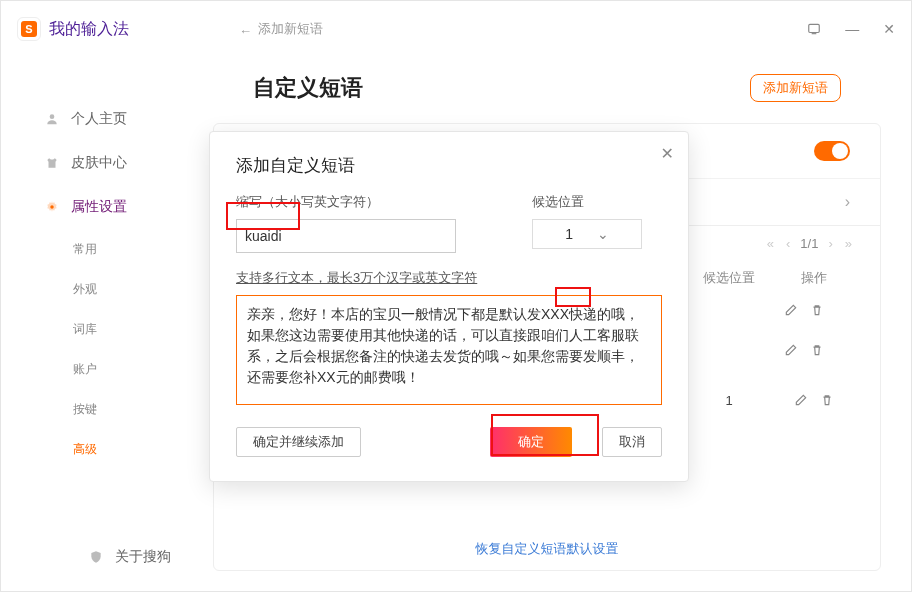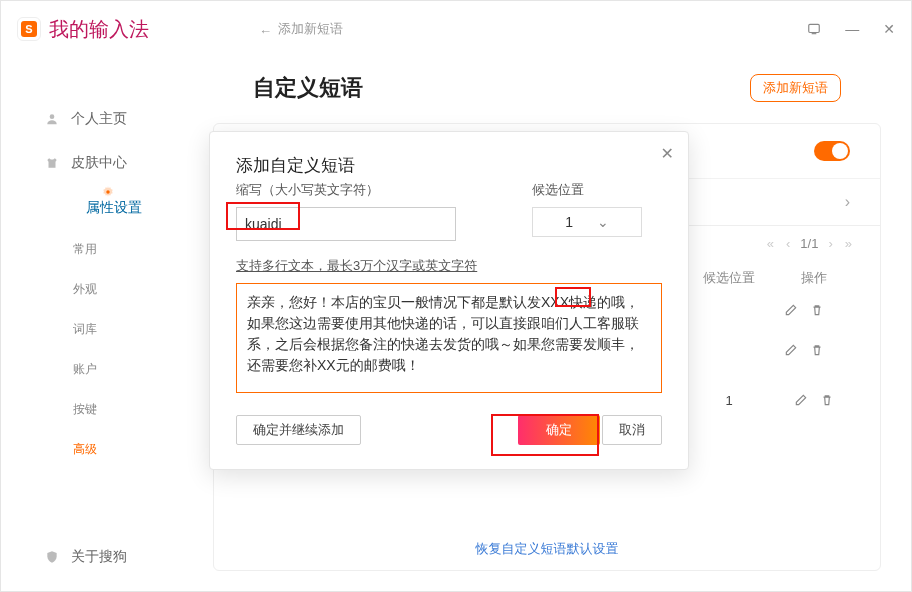--- a/index.html
+++ b/index.html
@@ -1,34 +1,34 @@
 <!DOCTYPE html>
 <html><head>
 <meta charset="utf-8">
 <style>
   * { box-sizing: border-box; margin: 0; padding: 0; font-family: "Microsoft YaHei", Arial, sans-serif; }
   body { background: #fff; width: 912px; height: 592px; overflow: hidden; position: relative; border: 1px solid #e5e5e5; }
 
   .titlebar { display: flex; align-items: center; height: 56px; padding: 0 16px; }
   .titlebar .logo { width: 24px; height: 24px; background: #fff; border-radius: 6px; display: flex; align-items: center; justify-content: center; margin-right: 8px; border: 1px solid #eee; }
   .titlebar .logo-inner { width: 16px; height: 16px; background: #ff6a00; border-radius: 3px; color: #fff; font-size: 11px; font-weight: bold; display: flex; align-items: center; justify-content: center; }
-  .titlebar .app-title { font-size: 20px; color: #be185d; }
+  .titlebar .app-title { font-size: 16px; color: #4c1d95; }
   .titlebar .back { margin-left: 110px; color: #999; font-size: 13px; display: flex; align-items: center; cursor: pointer; }
   .titlebar .ctrls { margin-left: auto; display: flex; align-items: center; gap: 24px; color: #888; }
   .titlebar .ctrls span { cursor: pointer; font-size: 14px; display: inline-flex; }
 
   .layout { display: flex; height: calc(100% - 56px); }
   .sidebar { width: 182px; padding-top: 40px; position: relative; }
   .side-item { display: flex; align-items: center; height: 44px; padding-left: 44px; font-size: 14px; color: #666; cursor: pointer; }
   .side-item .ico { width: 16px; margin-right: 10px; color: #bbb; display: inline-flex; }
-  .side-item.active { color: #0369a1; flex-direction: column; }
+  .side-item.active { color: #701a75; }
   .side-item.active .ico { color: #ff6a00; }
   .side-sub { display: flex; align-items: center; height: 40px; padding-left: 72px; font-size: 12px; color: #888; cursor: pointer; }
   .side-sub.active { color: #ff6a00; }
-  .side-bottom { position: absolute; bottom: 12px; left: 0; right: 8px; }
+  .side-bottom { position: absolute; bottom: 12px; left: 0; right: 8px; padding-left: 44px; }
 
   .content { flex: 1; padding: 0 30px 20px 30px; position: relative; display: flex; flex-direction: column; }
   .page-header { display: flex; align-items: center; justify-content: space-between; padding: 16px 40px 20px 40px; }
   .page-header h1 { font-size: 22px; font-weight: 600; color: #222; }
   .add-btn { border: 1px solid #ff6a00; color: #ff6a00; background: #fff; padding: 4px 12px; border-radius: 8px; font-size: 13px; cursor: pointer; }
 
   .panel { border: 1px solid #eee; border-radius: 6px; background: #fff; flex: 1; display: flex; flex-direction: column; min-height: 0; }
   .panel-row1 { display: flex; align-items: center; height: 54px; padding: 0 30px; }
   .toggle { margin-left: auto; width: 36px; height: 20px; background: #ff6a00; border-radius: 10px; position: relative; cursor: pointer; }
   .toggle::after { content: ''; position: absolute; right: 2px; top: 2px; width: 16px; height: 16px; background: #fff; border-radius: 50%; }
@@ -53,30 +53,30 @@
 
   .restore { text-align: center; padding: 12px 0; }
   .restore a { color: #3b7bd6; font-size: 13px; text-decoration: none; cursor: pointer; }
 
   
   .ghost-ops { position: absolute; right: 56px; display: flex; gap: 12px; color: #888; }
   .ghost-ops span { cursor: pointer; }
 
   
   .modal { position: absolute; left: 208px; top: 130px; width: 480px; background: #fff; border: 1px solid #e5e5e5; box-shadow: 0 6px 24px rgba(0,0,0,0.12); border-radius: 4px; padding: 22px 26px 24px 26px; z-index: 50; }
-  .modal h2 { font-size: 17px; font-weight: 500; color: #222; margin-bottom: 4px; }
+  .modal h2 { font-size: 17px; font-weight: 500; color: #222; margin-bottom: 16px; }
   .modal .close { position: absolute; right: 14px; top: 12px; color: #888; cursor: pointer; font-size: 16px; }
   .field-row { display: flex; gap: 28px; }
   .field { flex: 1; }
   .field label { display: block; font-size: 13px; color: #555; margin-bottom: 8px; }
   .abbr-input { width: 220px; height: 30px; border: 1px solid #ccc; padding: 16px 8px; font-size: 14px; color: #333; }
   .pos-select { width: 110px; height: 30px; border: 1px solid #ddd; display: flex; align-items: center; justify-content: center; gap: 24px; font-size: 14px; color: #333; position: relative; cursor: pointer; }
   .support-note { font-size: 13px; color: #555; margin: 16px 0 8px 0; text-decoration: underline; }
   .big-text { width: 100%; height: 110px; border: 1px solid #ff6a00; padding: 8px 10px; font-size: 14px; color: #333; resize: none; line-height: 1.5; font-family: inherit; }
-  .btn-row { display: flex; align-items: flex-start; gap: 2px; margin-top: 18px; }
+  .btn-row { display: flex; align-items: flex-start; gap: 30px; margin-top: 18px; }
   .btn { height: 30px; padding: 0 16px; border: 1px solid #ccc; background: #fff; font-size: 13px; color: #444; cursor: pointer; border-radius: 2px; }
   .btn.primary { background: linear-gradient(90deg, #ff2e6c, #ff8a00); color: #fff; border: none; padding: 0 28px; }
   .red-box { border: 2px solid #e11; position: absolute; pointer-events: none; }
   .red-box.b1 { left: 225px; top: 201px; width: 74px; height: 28px; z-index: 60; }
   .red-box.b2 { left: 490px; top: 413px; width: 108px; height: 42px; z-index: 60; }
   .red-box.b3 { left: 554px; top: 286px; width: 36px; height: 20px; z-index: 60; }
 
   svg { width: 14px; height: 14px; }
 </style>
 </head>

